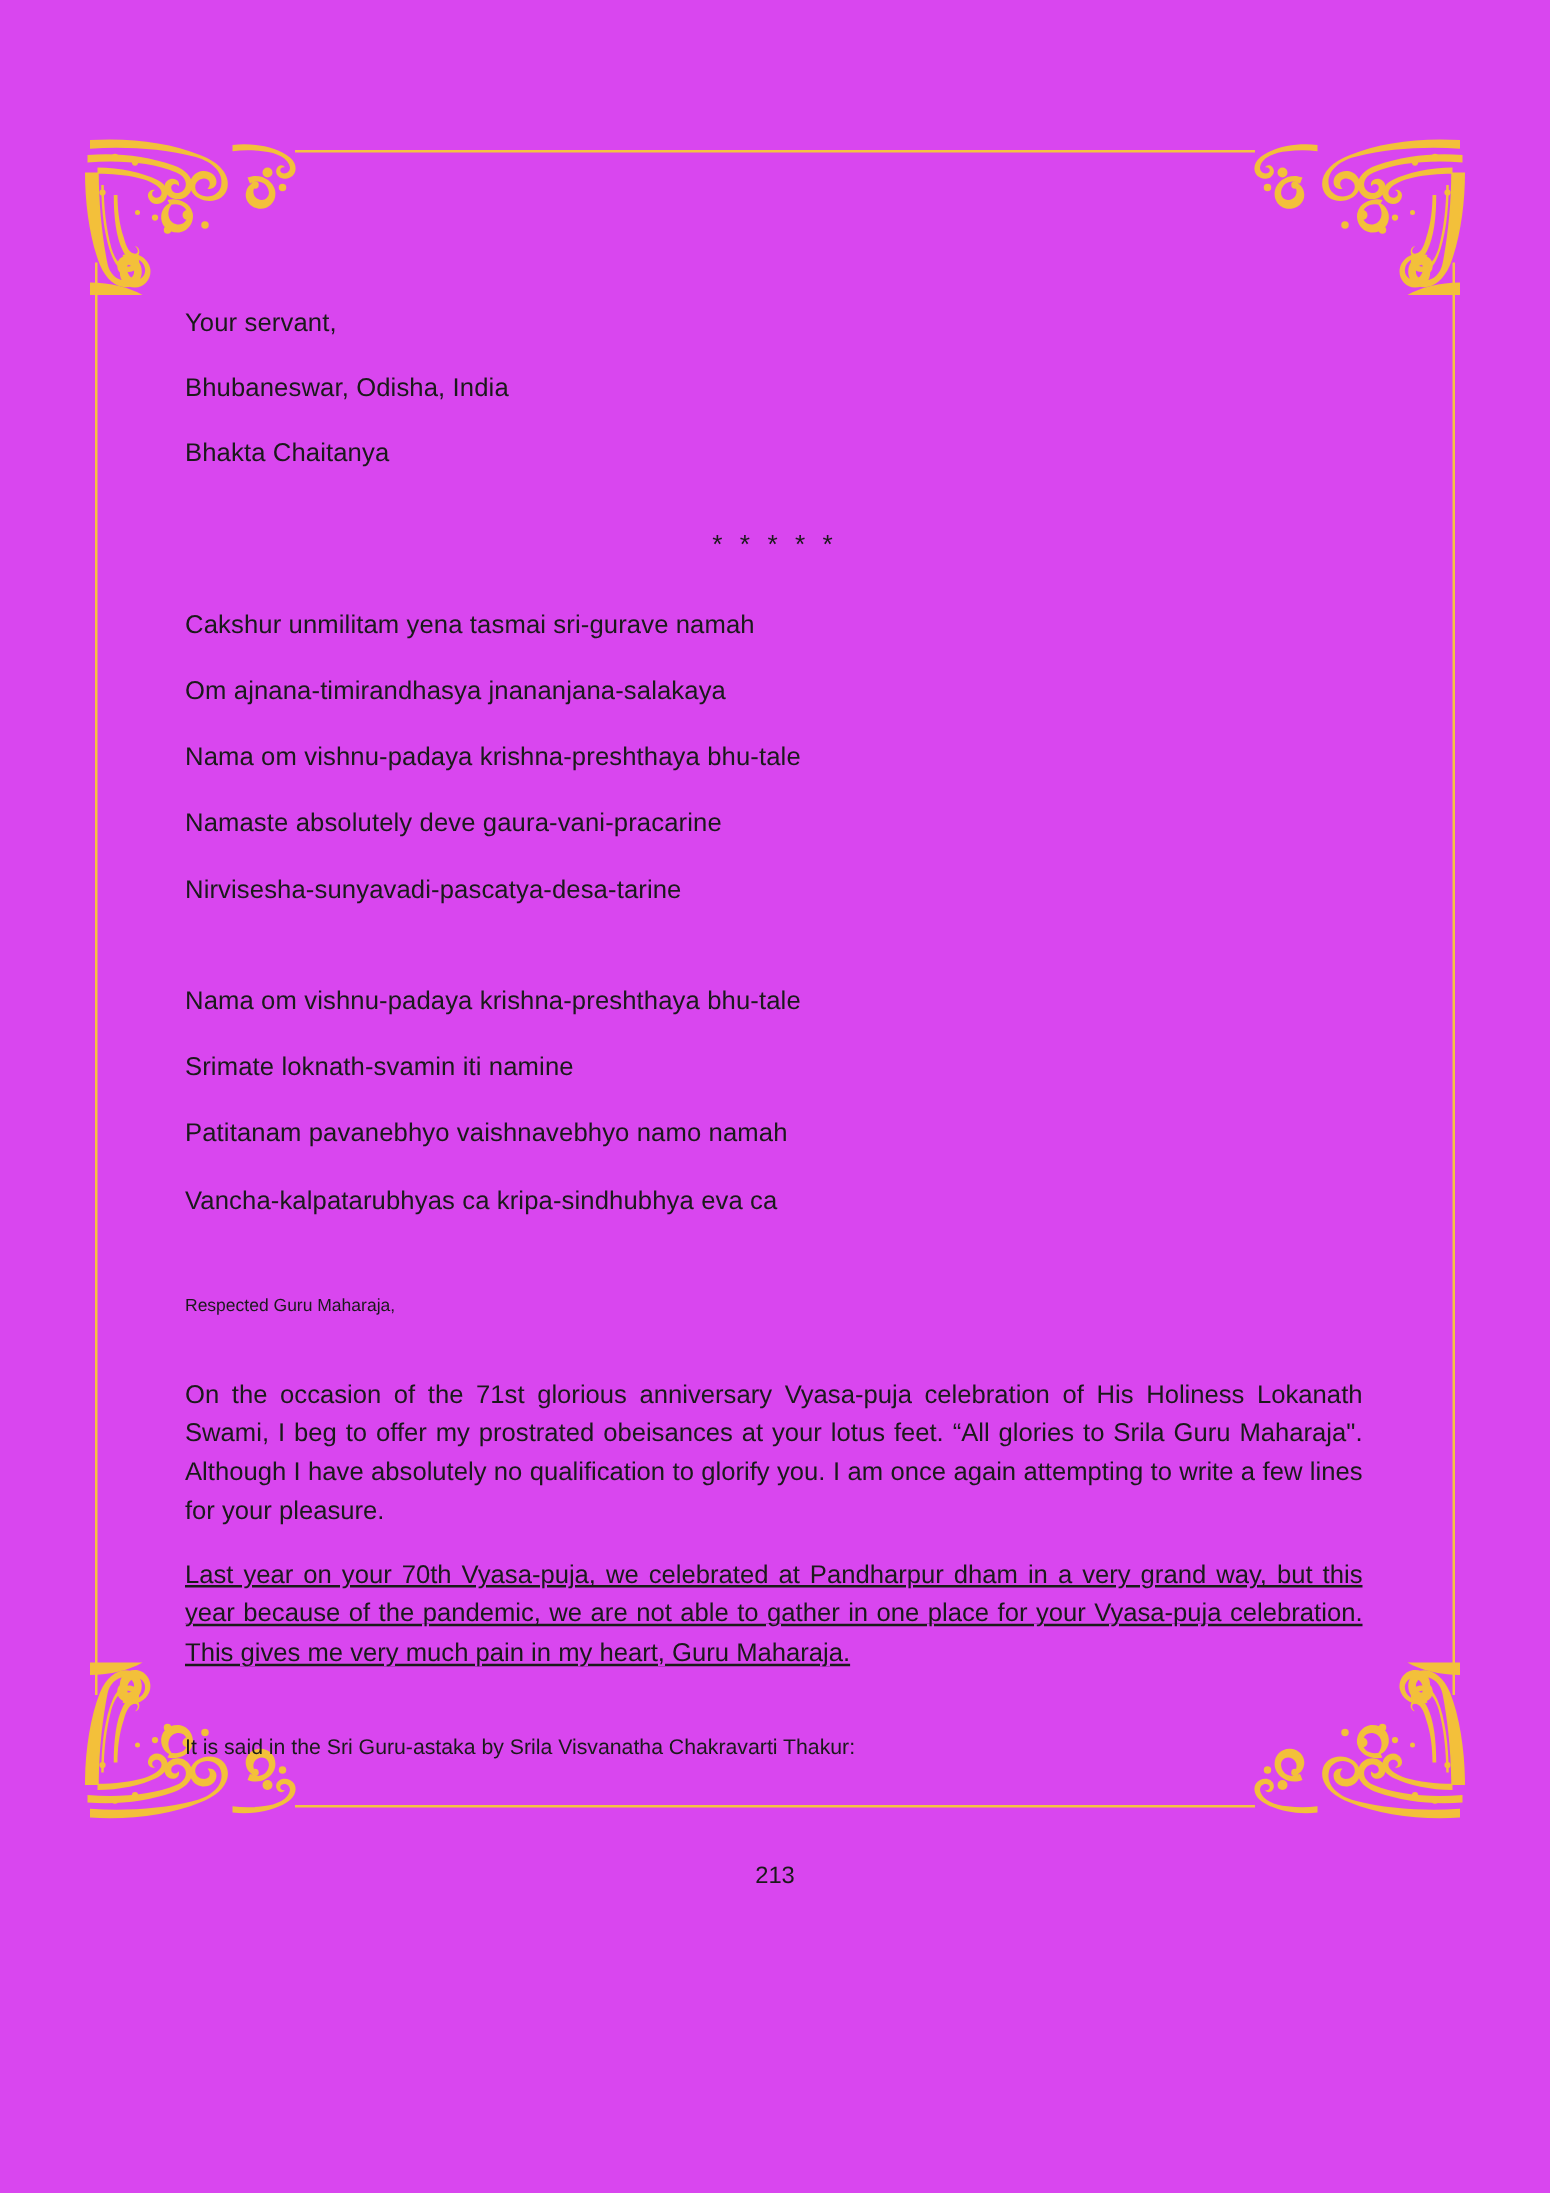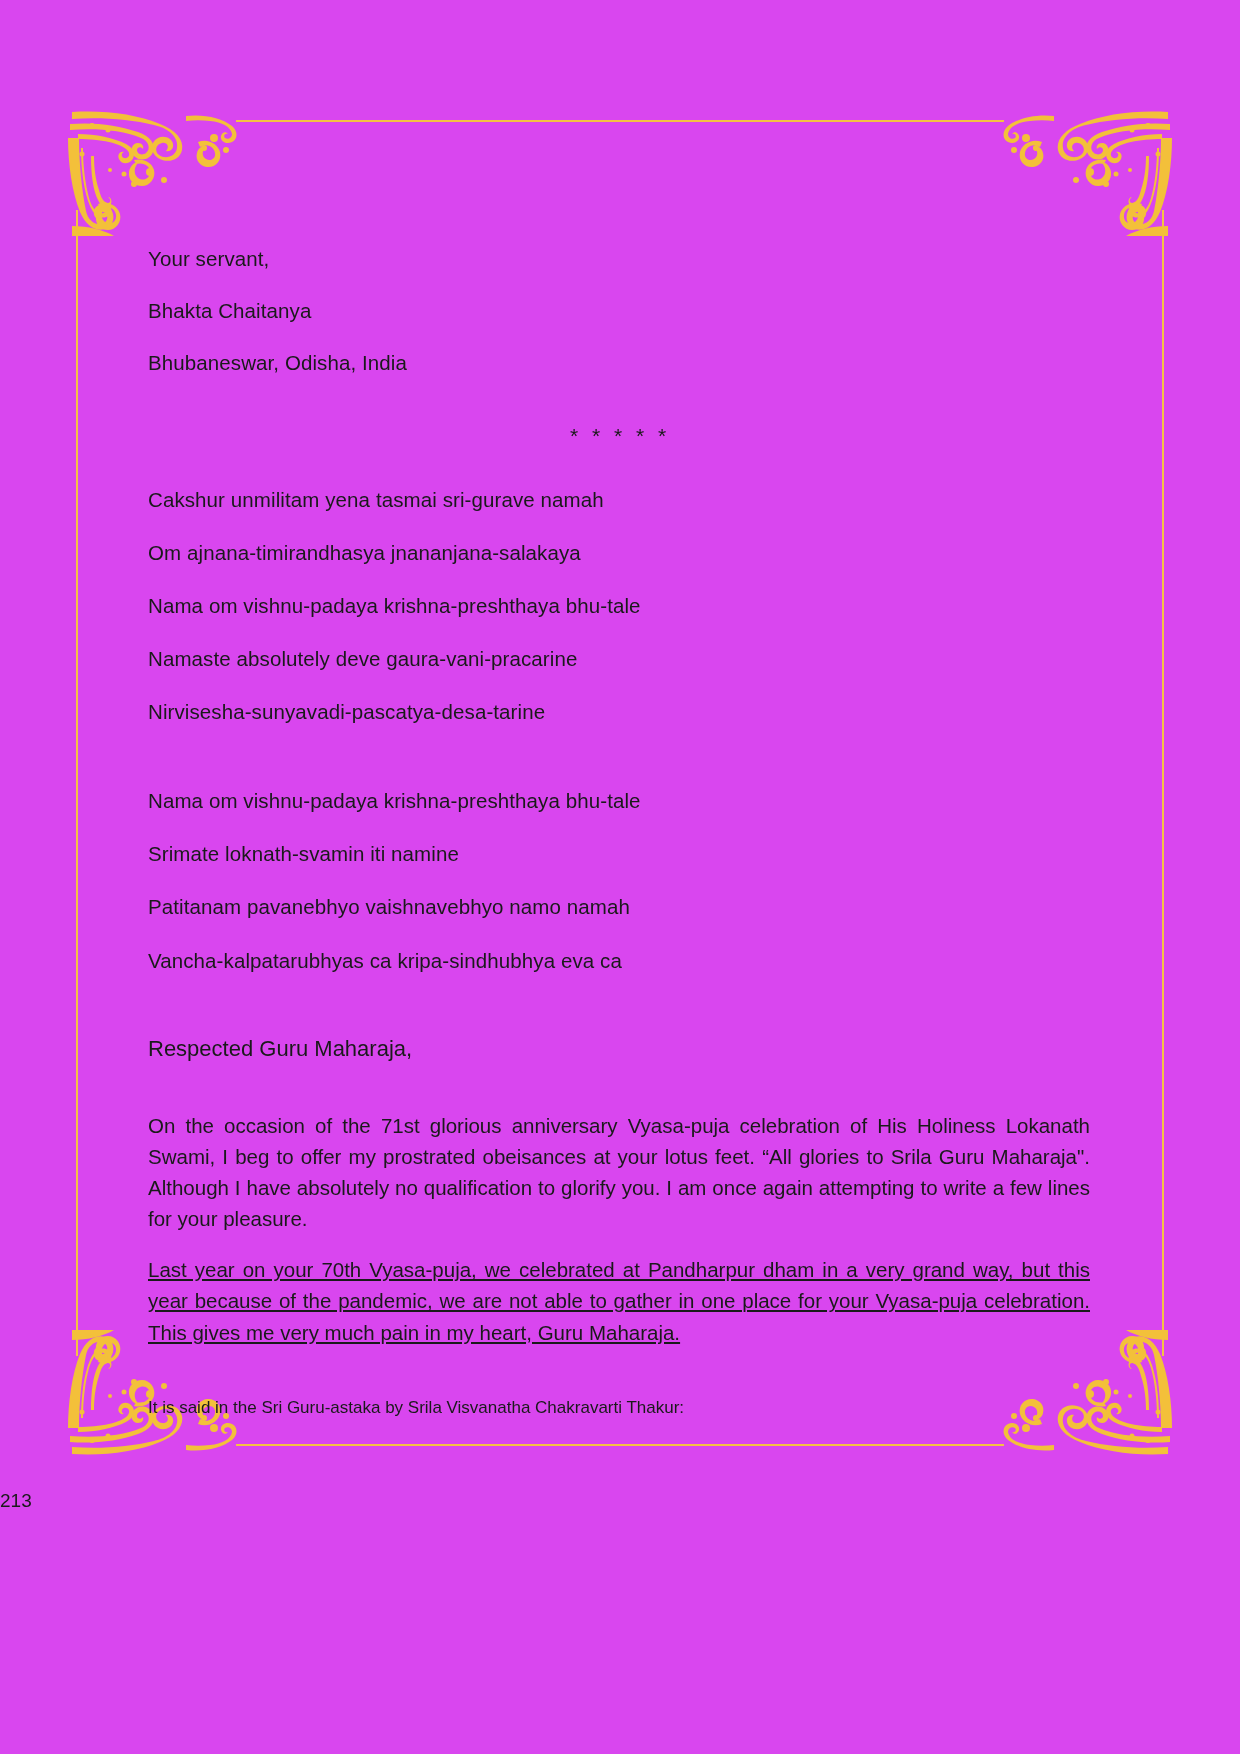--- a/index.html
+++ b/index.html
@@ -75,21 +75,21 @@
     font-size: 21px;
     letter-spacing: 4px;
     margin: 48px 0 38px 0;
   }
 
   .verse-block { margin-bottom: 0; }
   .gap-sm { height: 36px; }
   .gap-md { height: 48px; }
 
   .salutation {
-    font-size: 22px;
+    font-size: 14px;
     margin: 0 0 0 0;
   }
 
   .para {
     font-size: 20.5px;
     line-height: 1.52;
     text-align: justify;
     margin: 0 2px 20px 0;
   }
   .para-last { margin-bottom: 0; text-decoration: underline; }
@@ -98,21 +98,21 @@
     font-size: 17px;
     line-height: 1.4;
     margin: 0;
   }
 
   .page-number {
     position: absolute;
     left: 0;
     top: 1490px;
     width: 1240px;
-    text-align: left;
+    text-align: center;
     font-size: 19px;
     color: #1a1a1a;
   }
 </style>
 </head>
 <body>
 
 <div class="page">
 
   <div class="border-frame">
@@ -227,22 +227,22 @@
         <circle cx="44" cy="22" r="2.5"></circle>
         <circle cx="18" cy="46" r="2.5"></circle>
       </svg>
     </div>
   </div>
 
   <div class="content">
 
     <div class="sig-block">
       <p class="line">Your servant,</p>
+      <p class="line">Bhubaneswar, Odisha, India</p>
       <p class="line">Bhakta Chaitanya</p>
-      <p class="line">Bhubaneswar, Odisha, India</p>
     </div>
 
     <div class="stars">* * * * *</div>
 
     <div class="verse-block">
       <p class="line">Cakshur unmilitam yena tasmai sri-gurave namah</p>
       <p class="line">Om ajnana-timirandhasya jnananjana-salakaya</p>
       <p class="line">Nama om vishnu-padaya krishna-preshthaya bhu-tale</p>
       <p class="line">Namaste absolutely deve gaura-vani-pracarine</p>
       <p class="line">Nirvisesha-sunyavadi-pascatya-desa-tarine</p>

